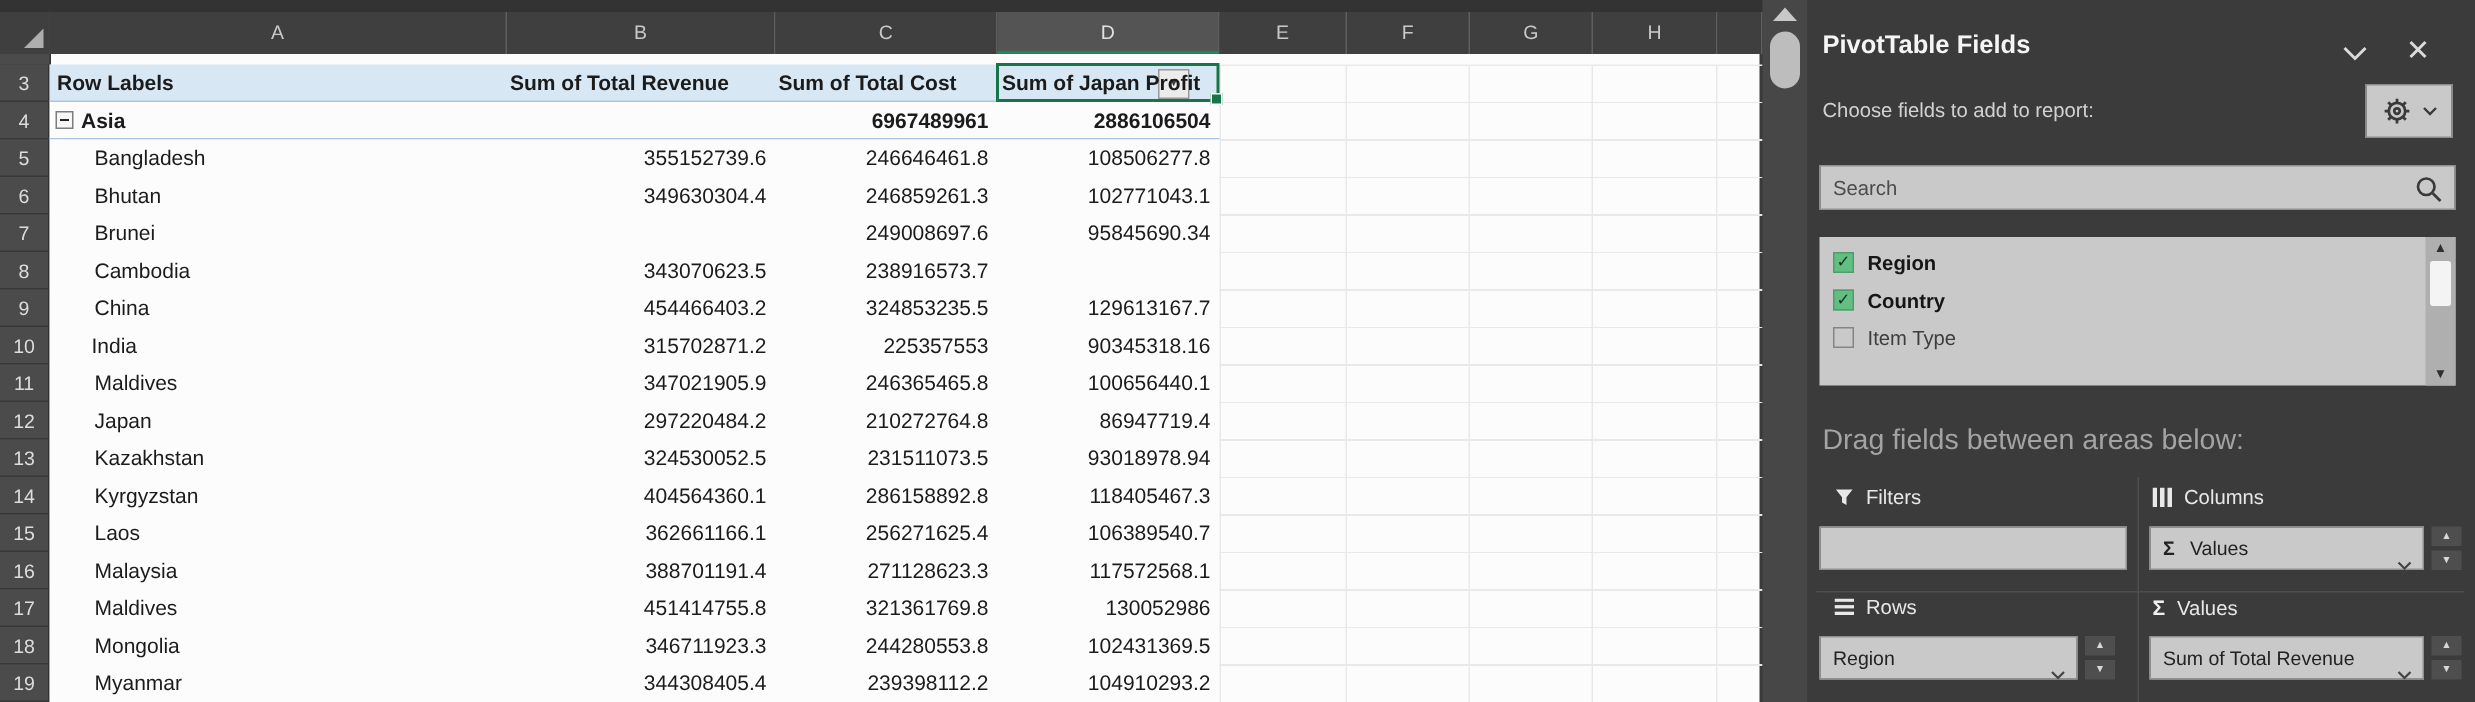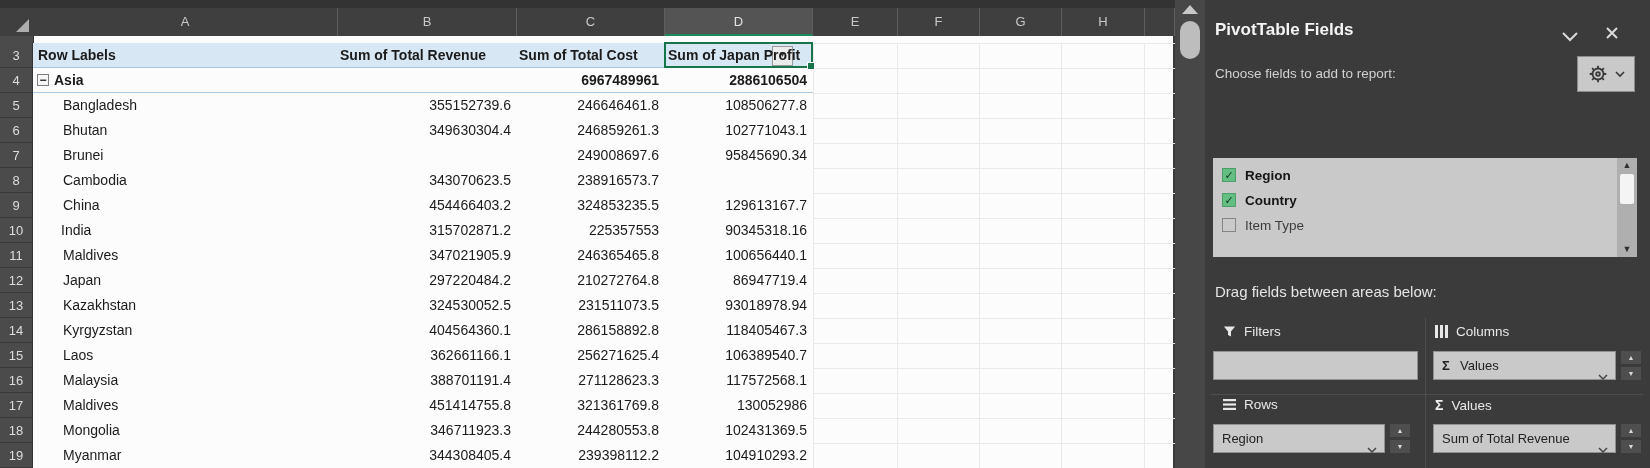--- a/index.html
+++ b/index.html
@@ -64,21 +64,21 @@
   .field-item{position:absolute;left:0;width:400px;height:25px;line-height:25px;font-size:13.5px;color:#3e3e3e;}
   .field-item .cb{position:absolute;left:9px;top:5px;width:14px;height:14px;box-sizing:border-box;
                   border:1px solid #858585;background:#c9c9c9;font-size:11px;line-height:12px;text-align:center;color:#15321f;}
   .field-item.on .cb{background:#63be82;border-color:#4f9e6a;}
   .field-item .fl{position:absolute;left:32px;}
   .field-item.on .fl{font-weight:bold;color:#161616;}
   .list-scroll{position:absolute;right:0;top:0;width:20px;height:99px;background:#afafaf;}
   .list-scroll .sb-btn{position:absolute;left:0;width:20px;height:15px;text-align:center;font-size:9px;
                        line-height:15px;color:#2f2f2f;}
   .list-scroll .sb-thumb{position:absolute;left:3px;top:16px;width:14px;height:30px;background:#f4f4f4;border-radius:2px;}
-  .drag-hint{position:absolute;left:10px;top:283px;font-size:15px;color:#e5e5e5;}
+  .drag-hint{position:absolute;left:10px;top:283px;font-size:19px;color:#a3a3a3;}
   .area-divider-v{position:absolute;left:220px;top:318px;width:1px;height:150px;background:#4e4e4e;}
   .area-divider-h{position:absolute;left:6px;top:394px;width:432px;height:1px;background:#4e4e4e;}
   .area-label{position:absolute;font-size:13.5px;color:#e8e8e8;display:flex;align-items:center;gap:8px;}
   .sigma-w{font-size:14px;color:#f0f0f0;font-weight:bold;}
   .drop-box{position:absolute;height:29px;background:#c9c9c9;border:1px solid #909090;box-sizing:border-box;
             font-size:13px;color:#222;line-height:27px;}
   .drop-box .dtext{position:absolute;left:8px;white-space:nowrap;}
   .drop-box .dtext.sig-off{left:26px;}
   .drop-box .dsig{position:absolute;left:8px;font-weight:bold;color:#222;}
   .drop-box .chev{position:absolute;right:7px;top:11px;}
@@ -275,20 +275,29 @@
           <circle cx="12" cy="12" r="6"></circle>
             <circle cx="12" cy="12" r="2"></circle>
           <path d="M12 3v3M12 18v3M3 12h3M18 12h3M5.6 5.6l2.1 2.1M16.3 16.3l2.1 2.1M18.4 5.6l-2.1 2.1M7.7 16.3l-2.1 2.1"></path>
         </g>
       </svg>
       <svg width="10" height="7" viewBox="0 0 10 7">
         <polyline points="1,1 5,5 9,1" fill="none" stroke="#3a3a3a" stroke-width="1.6"></polyline>
       </svg>
     </div>
 
+    <div class="search-box">
+      <input type="text" placeholder="Search" style="">
+      <span class="search-glyph">
+        <svg width="20" height="20" viewBox="0 0 20 20">
+            <circle cx="8.5" cy="8.5" r="5.5" fill="none" stroke="#3a3a3a" stroke-width="1.8"></circle>
+            <line x1="12.8" y1="12.8" x2="18" y2="18" stroke="#3a3a3a" stroke-width="1.8"></line>
+          </svg>
+      </span>
+    </div>
 
     <div class="field-list" id="field-list">
       <div class="list-scroll">
         <div class="sb-btn" style="top:0">▲</div>
         <div class="sb-thumb"></div>
         <div class="sb-btn" style="bottom:0">▼</div>
       </div>
     <div class="field-item on" style="top: 5px;">
           <span class="cb">✓</span>
           <span class="fl">Region</span>

